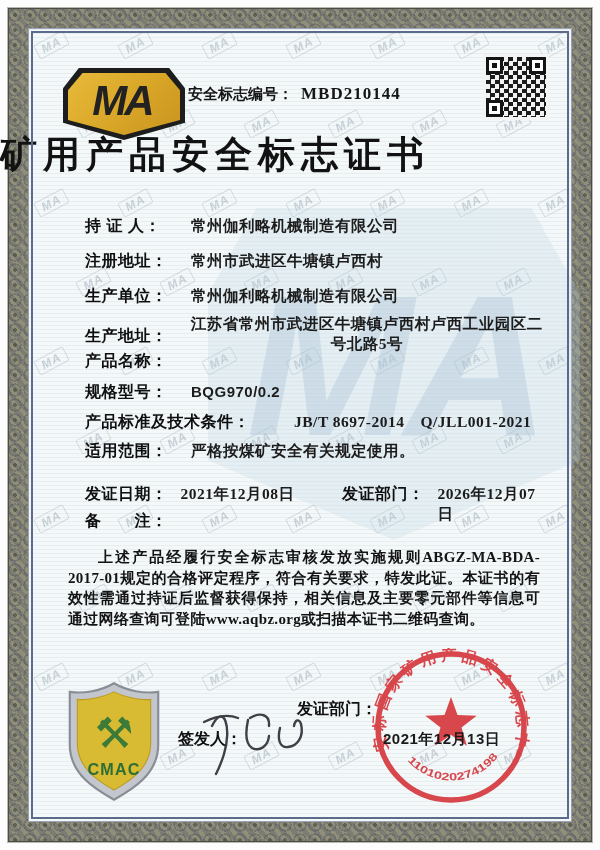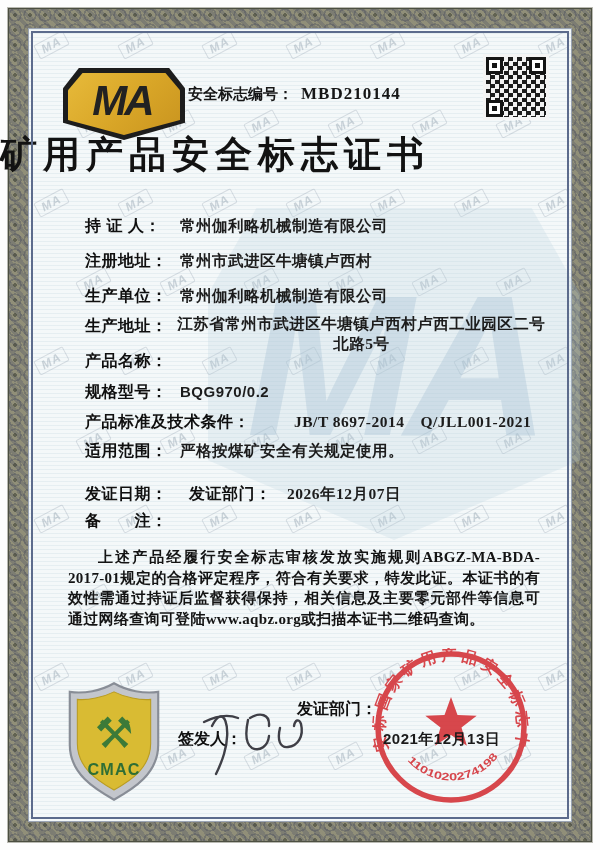--- a/index.html
+++ b/index.html
@@ -51,21 +51,21 @@
   .fs{position:absolute;width:17px;height:17px;border:3px solid #141414;background:#fff;}
   .fs i{position:absolute;inset:3px;background:#141414;}
   .fs.tl{left:0;top:0}.fs.tr{right:0;top:0}.fs.bl{left:0;bottom:0}
   
   .title{position:absolute;left:0;right:0;top:130px;z-index:2;text-align:left;
      font:900 37px var(--song);letter-spacing:6px;color:#121212;}
   
   .row{position:absolute;left:85px;right:52px;display:flex;align-items:flex-start;z-index:2;}
   .lbl{font:700 16px var(--hei);color:#0f0f0f;white-space:pre;letter-spacing:.5px;}
   .row.std .lbl{width:88px;}
-  .val{font:700 15.5px var(--song);color:#1c1c1c;margin-left:7px;letter-spacing:.5px;line-height:20px;}
+  .val{font:700 15.5px var(--song);color:#1c1c1c;margin-left:18px;letter-spacing:.5px;line-height:20px;}
   .val.wrap{width:402px;text-align:center;}
   .row.dates .val{margin-left:10px;width:150px;}
   .row.dates .lbl2{margin-left:16px;}
   .row.dates .val2{width:auto;}
   
   .statement{position:absolute;left:68px;top:547px;width:472px;z-index:2;
      font:700 15px var(--song);line-height:20.5px;color:#141414;text-indent:2em;text-align:justify;letter-spacing:.3px;}
   
   .cmac{position:absolute;left:60px;top:680px;width:108px;height:124px;z-index:2;}
   .sign-label{position:absolute;left:157px;top:729px;z-index:2;font:700 16px var(--hei);color:#101010;padding-left:21px;}
@@ -179,40 +179,41 @@
   </div>
   <div class="row std" style="top:251px">
     <span class="lbl">注册地址：</span>
     <span class="val">常州市武进区牛塘镇卢西村</span>
   </div>
   <div class="row std" style="top:286px">
     <span class="lbl">生产单位：</span>
     <span class="val">常州伽利略机械制造有限公司</span>
   </div>
   <div class="row std" style="top:314px">
-    <span class="lbl" style="margin-top:2px">生产地址：</span>
+    <span class="lbl" style="margin-top:12px">生产地址：</span>
     <span class="val wrap">江苏省常州市武进区牛塘镇卢西村卢西工业园区二号北路5号</span>
   </div>
   <div class="row std" style="top:351px">
     <span class="lbl">产品名称：</span>
   </div>
   <div class="row std" style="top:382px">
     <span class="lbl">规格型号：</span>
     <span class="val" style="font-family:var(--hei);font-size:15px">BQG970/0.2</span>
   </div>
   <div class="row" style="top:412px">
     <span class="lbl">产品标准及技术条件：</span>
     <span class="val" style="margin-left:44px">JB/T 8697-2014　Q/JLL001-2021</span>
   </div>
   <div class="row std" style="top:441px">
     <span class="lbl">适用范围：</span>
     <span class="val">严格按煤矿安全有关规定使用。</span>
   </div>
   <div class="row std dates" style="top:484px">
     <span class="lbl">发证日期：</span>
+    <span class="val">2021年12月08日</span>
     <span class="lbl lbl2">发证部门：</span>
     <span class="val val2">2026年12月07日</span>
   </div>
   <div class="row std" style="top:511px">
     <span class="lbl">备　　注：</span>
     <span class="val"></span>
   </div>
 
   <p class="statement">上述产品经履行安全标志审核发放实施规则ABGZ-MA-BDA-2017-01规定的合格评定程序，符合有关要求，特发此证。本证书的有效性需通过持证后监督获得保持，相关信息及主要零元部件等信息可通过网络查询可登陆www.aqbz.org或扫描本证书二维码查询。</p>
 

